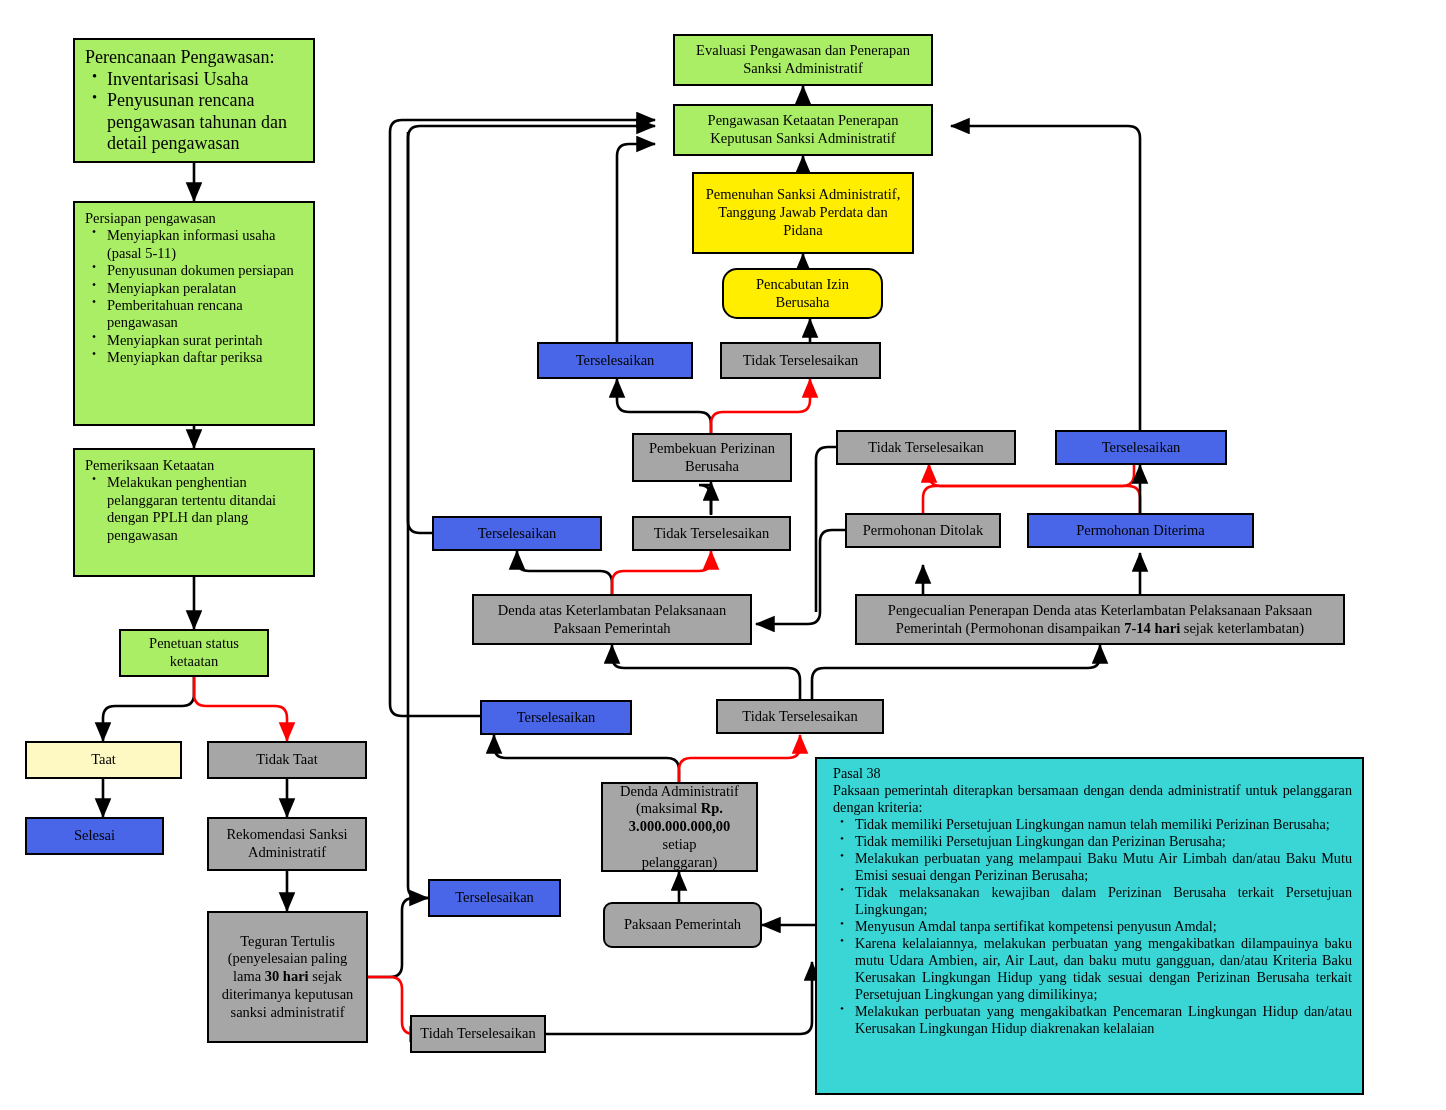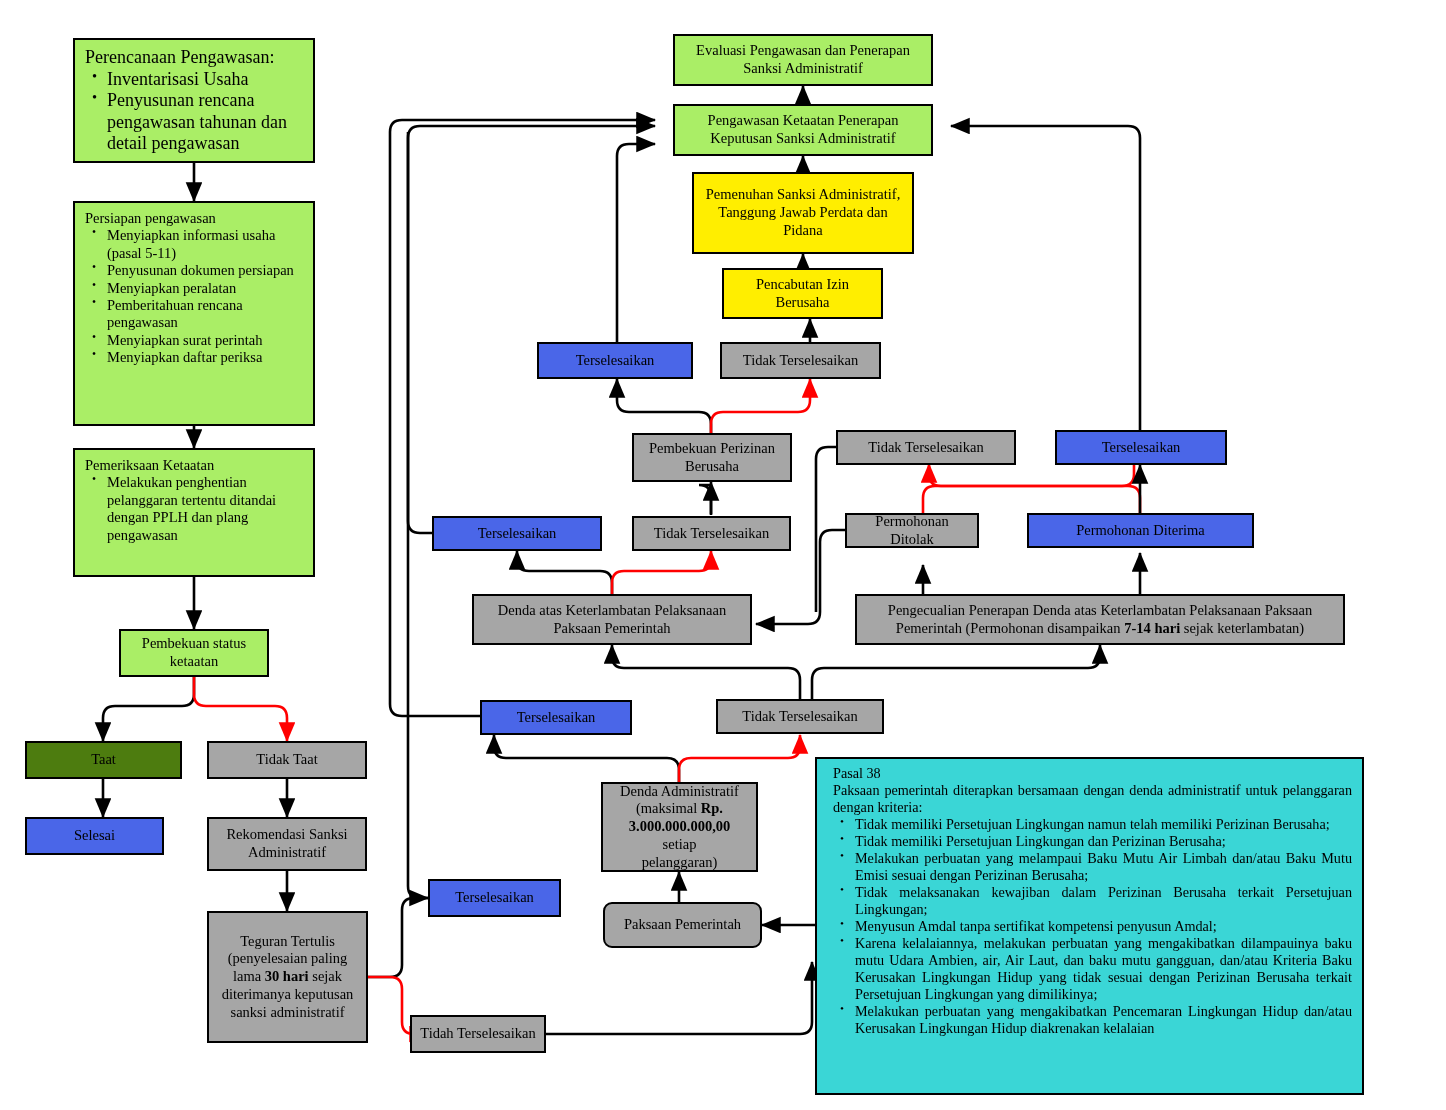--- a/index.html
+++ b/index.html
@@ -6,21 +6,21 @@
   body{font-family:"Liberation Serif", serif;}
   #canvas{position:relative;width:1446px;height:1110px;background:#fff;overflow:hidden;}
   .node{position:absolute;box-sizing:border-box;border:2px solid #000;
         display:flex;align-items:center;justify-content:center;
         text-align:center;color:#000;line-height:1.22;}
   .node .inner{width:100%;padding:2px 8px;box-sizing:border-box;font-family:Liberation Serif, serif;}
   .green{background:#aaee66;}
   .yellow{background:#ffee00;}
   .gray{background:#a6a6a6;}
   .blue{background:#4a66e8;}
-  .white{background:#4d7c0f;}
+  .white{background:#fef9c3;}
   .cyan{background:#3ad6d6;}
   .lst{position:absolute;box-sizing:border-box;border:2px solid #000;
        text-align:left;color:#000;line-height:1.2;}
   .lst .hd{padding:0 0 0 0;}
   ul{margin:0;padding:0 0 0 20px;list-style:none;}
   li{position:relative;margin:0 0 0 0;padding:0 0 0 2px;}
   li:before{content:"\2022";position:absolute;left:-13px;top:-1px;font-size:0.8em;}
   .pad{padding:7px 8px 7px 10px;}
   .just{text-align:justify;}
   svg{position:absolute;left:0;top:0;width:1446px;height:1110px;pointer-events:none;}
@@ -130,21 +130,21 @@
   </div>
 
   <div class="lst green pad" style="left:73px;top:448px;width:242px;height:129px;font-size:14.5px;">
     <div class="hd">Pemeriksaan Ketaatan</div>
     <ul>
       <li>Melakukan penghentian pelanggaran tertentu ditandai dengan PPLH dan plang pengawasan</li>
     </ul>
   </div>
 
   <div class="node green" style="left:119px;top:629px;width:150px;height:48px;font-size:14.5px;">
-    <div class="inner">Pembekuan status ketaatan</div>
+    <div class="inner">Penetuan status ketaatan</div>
   </div>
 
   <div class="node white" style="left:25px;top:741px;width:157px;height:38px;font-size:14.5px;">
     <div class="inner">Taat</div>
   </div>
 
   <div class="node gray" style="left:207px;top:741px;width:160px;height:38px;font-size:14.5px;">
     <div class="inner">Tidak Taat</div>
   </div>
 
@@ -207,21 +207,21 @@
   </div>
 
   <div class="node blue" style="left:432px;top:516px;width:170px;height:35px;font-size:14.5px;">
     <div class="inner">Terselesaikan</div>
   </div>
 
   <div class="node gray" style="left:632px;top:516px;width:159px;height:35px;font-size:14.5px;">
     <div class="inner">Tidak Terselesaikan</div>
   </div>
 
-  <div class="node gray" style="left:845px;top:513px;width:134px;height:35px;font-size:14.5px;">
+  <div class="node gray" style="left:845px;top:513px;width:156px;height:35px;font-size:14.5px;">
     <div class="inner">Permohonan Ditolak</div>
   </div>
 
   <div class="node blue" style="left:1027px;top:513px;width:227px;height:35px;font-size:14.5px;">
     <div class="inner">Permohonan Diterima</div>
   </div>
 
   <div class="node gray" style="left:836px;top:430px;width:180px;height:35px;font-size:14.5px;">
     <div class="inner">Tidak Terselesaikan</div>
   </div>
@@ -235,21 +235,21 @@
   </div>
 
   <div class="node blue" style="left:537px;top:342px;width:156px;height:37px;font-size:14.5px;">
     <div class="inner">Terselesaikan</div>
   </div>
 
   <div class="node gray" style="left:720px;top:342px;width:161px;height:37px;font-size:14.5px;">
     <div class="inner">Tidak Terselesaikan</div>
   </div>
 
-  <div class="node yellow" style="left:722px;top:268px;width:161px;height:51px;font-size:14.5px;">
+  <div class="node yellow" style="left:722px;top:268px;width:161px;height:51px;font-size:14.5px;border-radius:15px;">
     <div class="inner">Pencabutan Izin Berusaha</div>
   </div>
 
   <div class="node yellow" style="left:692px;top:172px;width:222px;height:82px;font-size:14.5px;align-items:center;">
     <div class="inner">Pemenuhan Sanksi Administratif, Tanggung Jawab Perdata dan Pidana</div>
   </div>
 
   <div class="node green" style="left:673px;top:104px;width:260px;height:52px;font-size:14.5px;">
     <div class="inner">Pengawasan Ketaatan Penerapan Keputusan Sanksi Administratif</div>
   </div>

